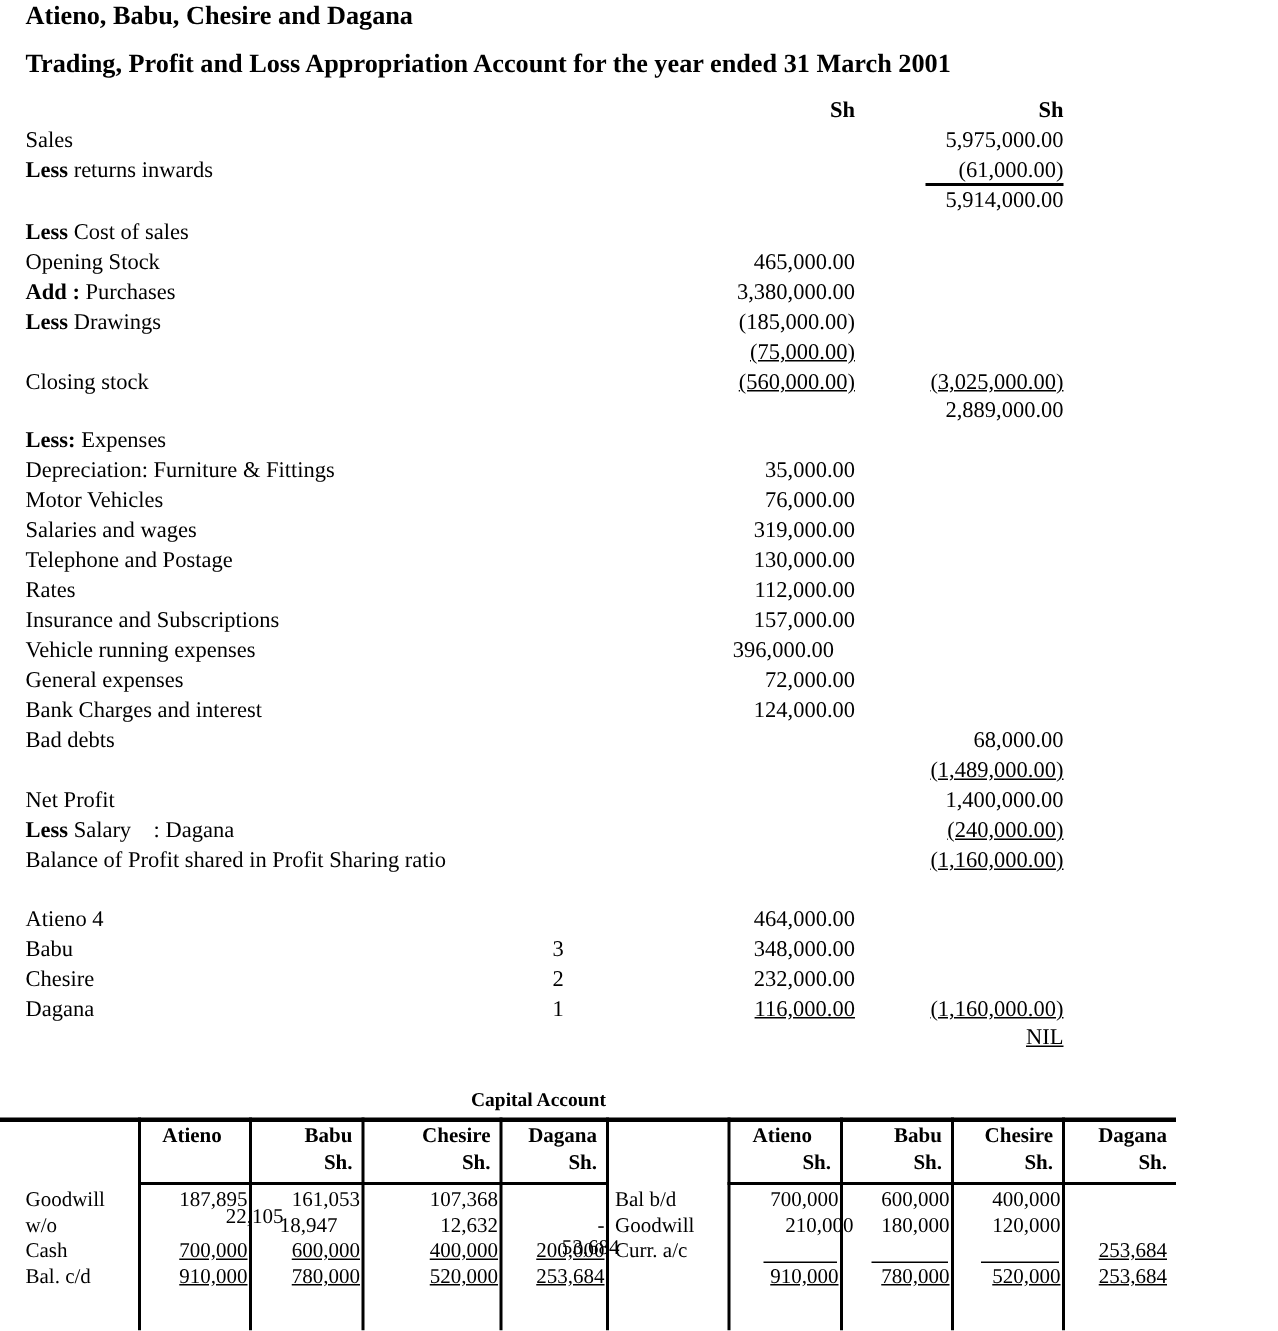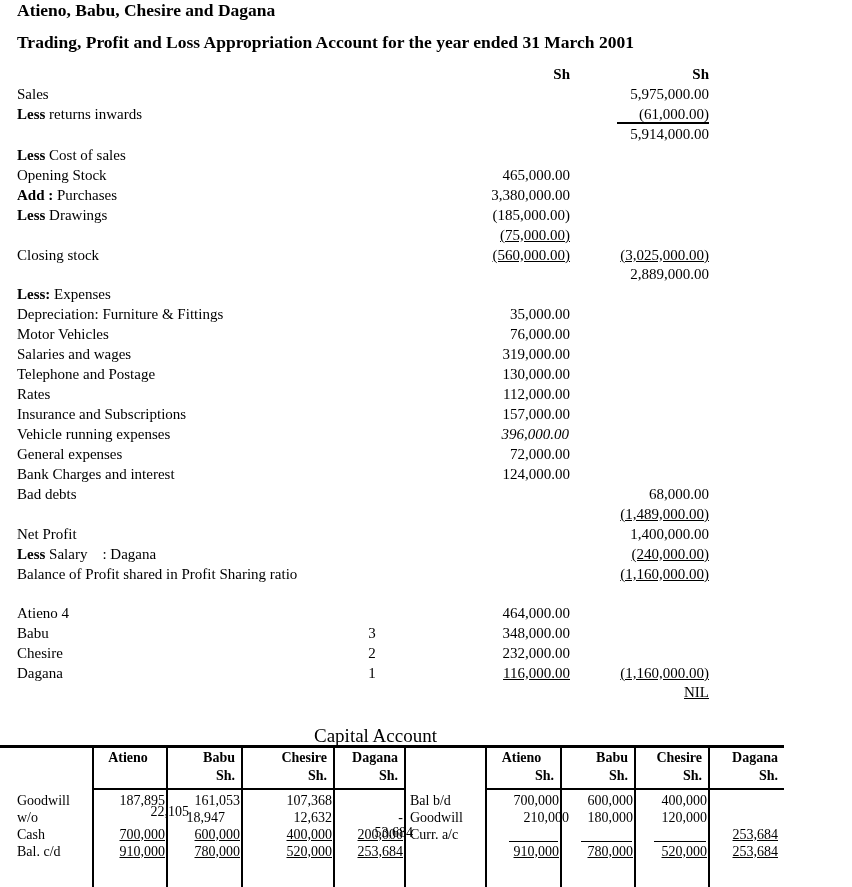--- a/index.html
+++ b/index.html
@@ -9,21 +9,21 @@
     .row { position: absolute; left: 17px; height: 20px; font-size: 15px; line-height: 20px; white-space: nowrap; }
     .lbl { position: absolute; left: 0; }
     .lbl b { font-weight: bold; }
     .col-mid { position: absolute; width: 140px; text-align: right; font-size: 15px; line-height: 20px; white-space: nowrap; }
     .col-right { position: absolute; width: 160px; text-align: right; font-size: 15px; line-height: 20px; white-space: nowrap; }
     .u { text-decoration: underline; }
     .ratio { position: absolute; width: 20px; text-align: center; font-size: 15px; line-height: 20px; }
     .hrule { position: absolute; height: 0; border-top: 2px solid #000; }
 
     
-    .cap-title { position: absolute; left: 314px; top: 725px; font-size: 19px; font-weight: normal; white-space: nowrap; }
+    .cap-title { position: absolute; left: 314px; top: 725px; font-size: 13px; font-weight: bold; white-space: nowrap; }
     .ca { position: absolute; font-size: 14px; line-height: 17px; white-space: nowrap; }
     .ca-num { text-align: right; }
     .ca-h { font-weight: bold; text-align: right; }
     .vline { position: absolute; width: 0; border-left: 2px solid #000; }
     .uline { position: absolute; height: 0; border-top: 1px solid #000; }
   </style>
 </head>
 <body>
 
 <div class="title" style="top:0px;">Atieno, Babu, Chesire and Dagana</div>
@@ -95,21 +95,21 @@
       <span class="lbl">Rates</span>
     </div>
     <div class="col-mid" style="left: 430px; top: 384px;">112,000.00</div>
     <div class="row" style="top: 404px;">
       <span class="lbl">Insurance and Subscriptions</span>
     </div>
     <div class="col-mid" style="left: 430px; top: 404px;">157,000.00</div>
     <div class="row" style="top: 424px;">
       <span class="lbl">Vehicle running expenses</span>
     </div>
-    <div class="col-mid" style="left: 429px; top: 424px; font-style: italic;">396,000.00</div>
+    <div class="col-mid" style="left: 416px; top: 424px;">396,000.00</div>
     <div class="row" style="top: 444px;">
       <span class="lbl">General expenses</span>
     </div>
     <div class="col-mid" style="left: 430px; top: 444px;">72,000.00</div>
     <div class="row" style="top: 464px;">
       <span class="lbl">Bank Charges and interest</span>
     </div>
     <div class="col-mid" style="left: 430px; top: 464px;">124,000.00</div>
   </div>
 

